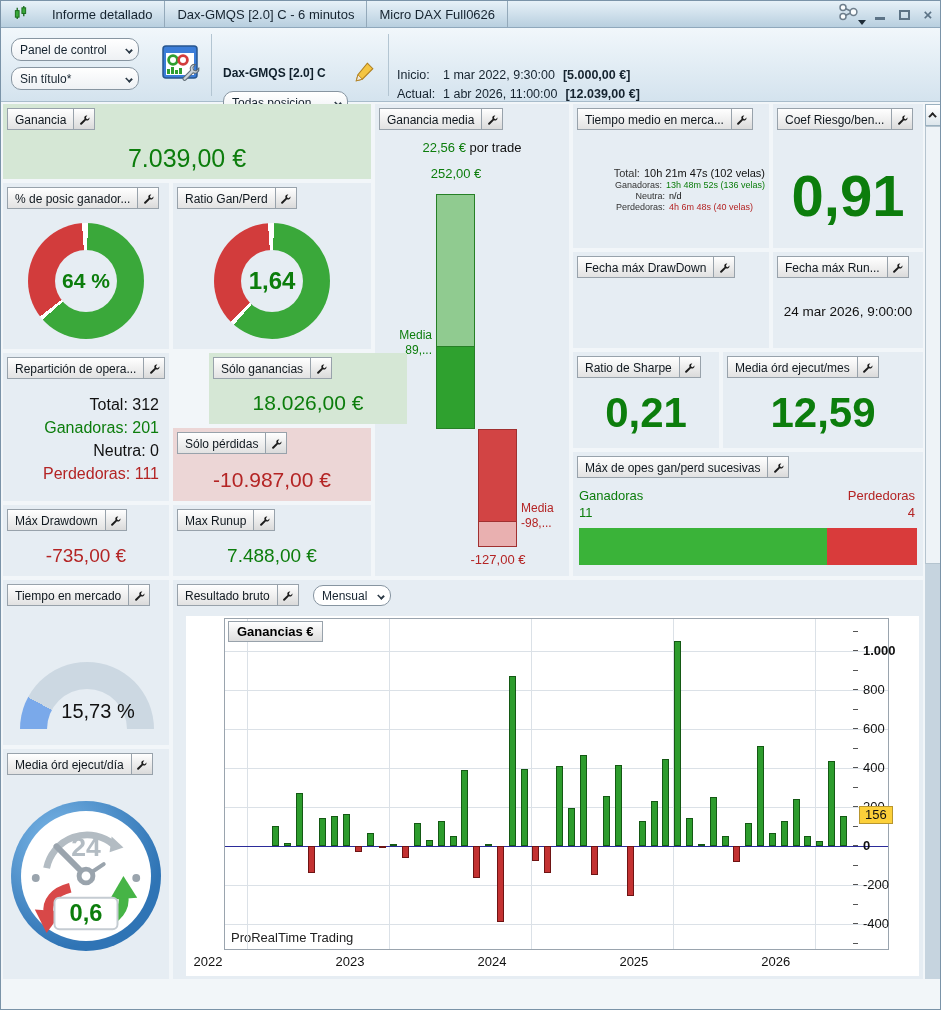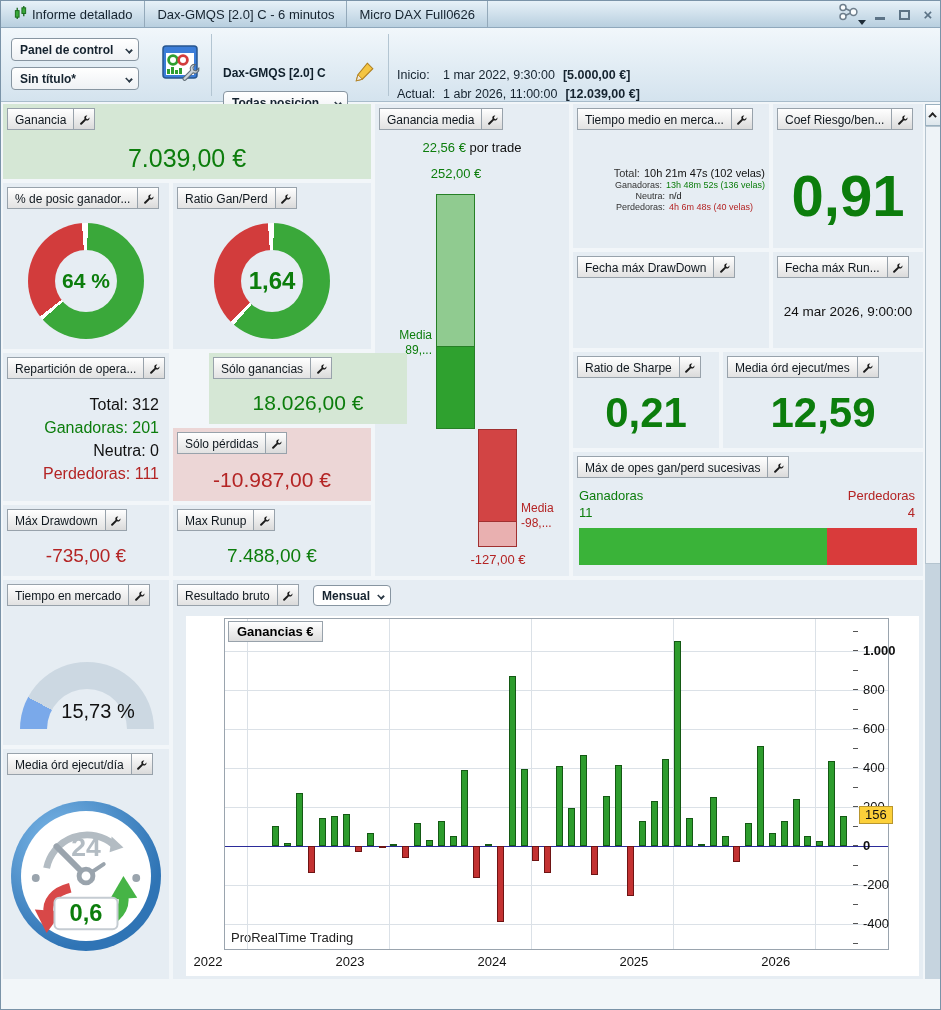--- a/index.html
+++ b/index.html
@@ -1,29 +1,29 @@
 <!DOCTYPE html>
 <html><head>
 <meta charset="utf-8">
 <style>
   html,body{margin:0;padding:0;background:#9fb3c2;}
   *{box-sizing:border-box;font-family:"Liberation Sans",sans-serif;}
   #root{position:relative;width:941px;height:1010px;background:#f2f6f9;overflow:hidden;border:1px solid #7a93a8;}
   
   .titlebar{position:absolute;left:0;top:0;width:941px;height:27px;background:linear-gradient(#e7f1f8,#b8cfdf);border-bottom:1px solid #8fa8bc;display:flex;align-items:stretch;}
-  .tab{display:flex;align-items:center;gap:4px;padding:0 12px;font-size:13px;color:#15232f;border-right:1px solid #93a9ba;}
+  .tab{display:flex;align-items:center;gap:24px;padding:0 12px;font-size:13px;color:#15232f;border-right:1px solid #93a9ba;}
   .tbright{position:absolute;right:6px;top:0;height:27px;display:flex;align-items:center;gap:8px;}
   .winbtn{width:16px;height:16px;display:flex;align-items:center;justify-content:center;color:#5c7386;font-size:15px;font-weight:bold;cursor:default;}
   .minbar{width:10px;height:3px;background:#5c7386;margin-top:8px;}
   .maxbox{width:11px;height:10px;border:2px solid #5c7386;}
   .sharewrap{position:relative;width:26px;height:24px;}
   .sharecaret{position:absolute;right:-2px;bottom:2px;width:0;height:0;border-left:4px solid transparent;border-right:4px solid transparent;border-top:5px solid #1d2b36;}
   
   .toolbar{position:absolute;left:0;top:27px;width:941px;height:74px;background:linear-gradient(#f1f7fb,#d4e3ee);border-bottom:1px solid #a8bccb;}
-  .dd{position:absolute;height:23px;border:1px solid #8795a1;border-radius:4px;background:linear-gradient(#ffffff,#eef1f4);font-size:12px;color:#15232f;padding:4px 20px 0 8px;white-space:nowrap;overflow:hidden;font-weight:bold;}
+  .dd{position:absolute;height:23px;border:1px solid #8795a1;border-radius:10px;background:linear-gradient(#ffffff,#eef1f4);font-size:12px;color:#15232f;padding:4px 20px 0 8px;white-space:nowrap;overflow:hidden;}
   .caret{position:absolute;right:6px;top:8px;width:6px;height:6px;border-right:2px solid #2c3a46;border-bottom:2px solid #2c3a46;transform:rotate(45deg) scale(1,.8);}
   .vsep{position:absolute;top:6px;width:1px;height:62px;background:#b3c5d2;}
   .sysname{position:absolute;left:222px;top:38px;font-size:12px;font-weight:bold;color:#10202c;}
   .startinfo{position:absolute;left:396px;top:38px;font-size:12.5px;color:#15232f;line-height:19px;}
   .startinfo .row{display:flex;}
   .startinfo .lab{width:46px;}
   .startinfo .amt{font-weight:bold;margin-left:8px;}
   
   .panel{position:absolute;background:#e6edf3;}
   .ph{position:absolute;top:4px;left:4px;display:inline-flex;align-items:stretch;height:22px;border:1px solid #98a2ab;background:linear-gradient(#ffffff,#e2e2e2);z-index:5;}

